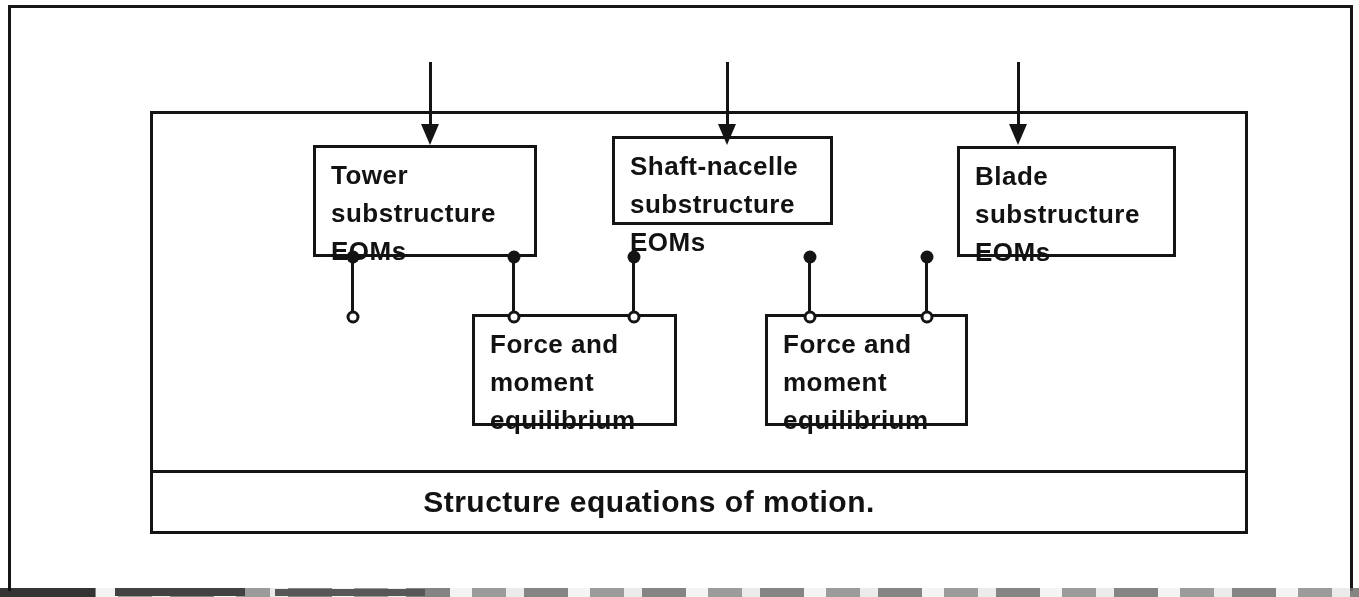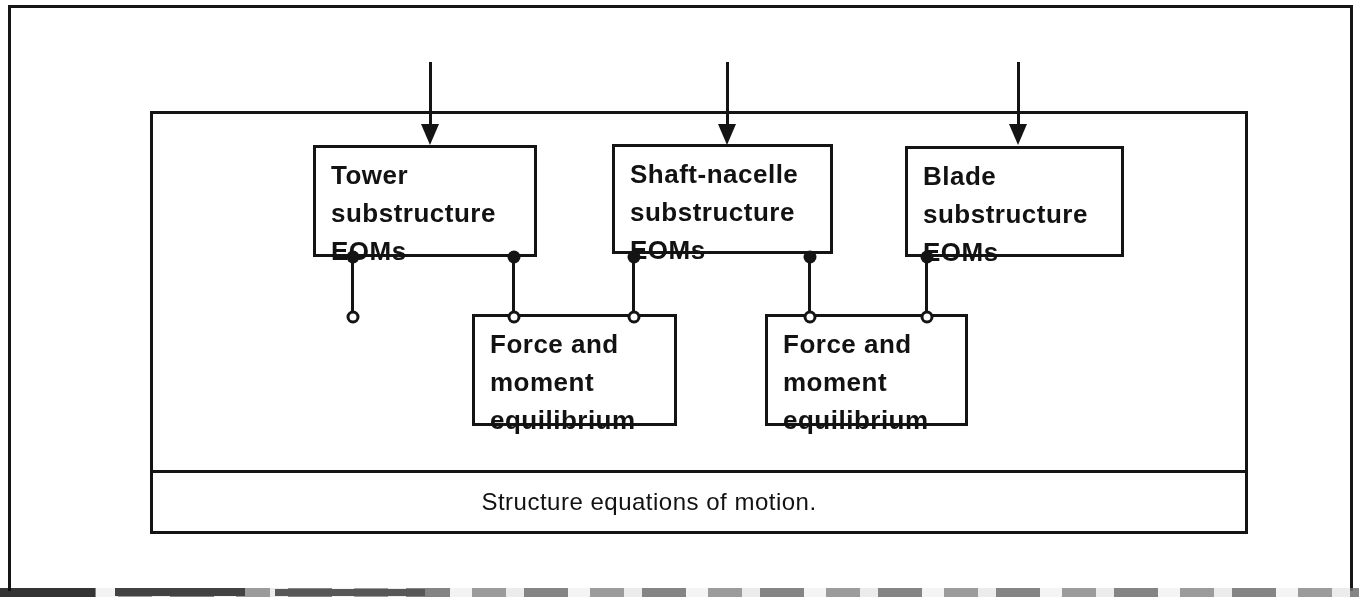--- a/index.html
+++ b/index.html
@@ -22,34 +22,34 @@
   }
   .node{
     position:absolute;border:3px solid #141414;box-sizing:border-box;
     background:#ffffff;
     font-size:26px;font-weight:700;line-height:38px;letter-spacing:0.5px;
     padding:8px 6px 0 15px;
     white-space:pre-line;
     z-index:3;
   }
   .box-tower{left:313px;top:145px;width:224px;height:112px;}
-  .box-shaft{left:612px;top:144px;width:221px;height:110px;}
-  .box-blade{left:905px;top:146px;width:219px;height:111px;}
+  .box-shaft{left:612px;top:136px;width:221px;height:89px;}
+  .box-blade{left:957px;top:146px;width:219px;height:111px;}
   .box-geometric{left:185px;top:314px;width:206px;height:109px;}
   .box-force1{left:472px;top:314px;width:205px;height:112px;}
   .box-force2{left:765px;top:314px;width:203px;height:112px;}
 
   .caption-bar{
     position:absolute;left:150px;top:470px;width:1098px;height:64px;
     border:3px solid #141414;box-sizing:border-box;background:#ffffff;
     display:flex;align-items:center;justify-content:center;
     z-index:2;
   }
   .caption-bar .caption{
-    font-size:24px;font-weight:400;letter-spacing:0.5px;
+    font-size:30px;font-weight:700;letter-spacing:0.5px;
     transform:translateX(-50px);
   }
 
   
   .arrow{position:absolute;z-index:4;}
   .arrow .shaft{
     position:absolute;left:-1.5px;top:0;width:3px;height:64px;background:#141414;
   }
   .arrow .head{
     position:absolute;left:-9px;top:62px;width:0;height:0;

